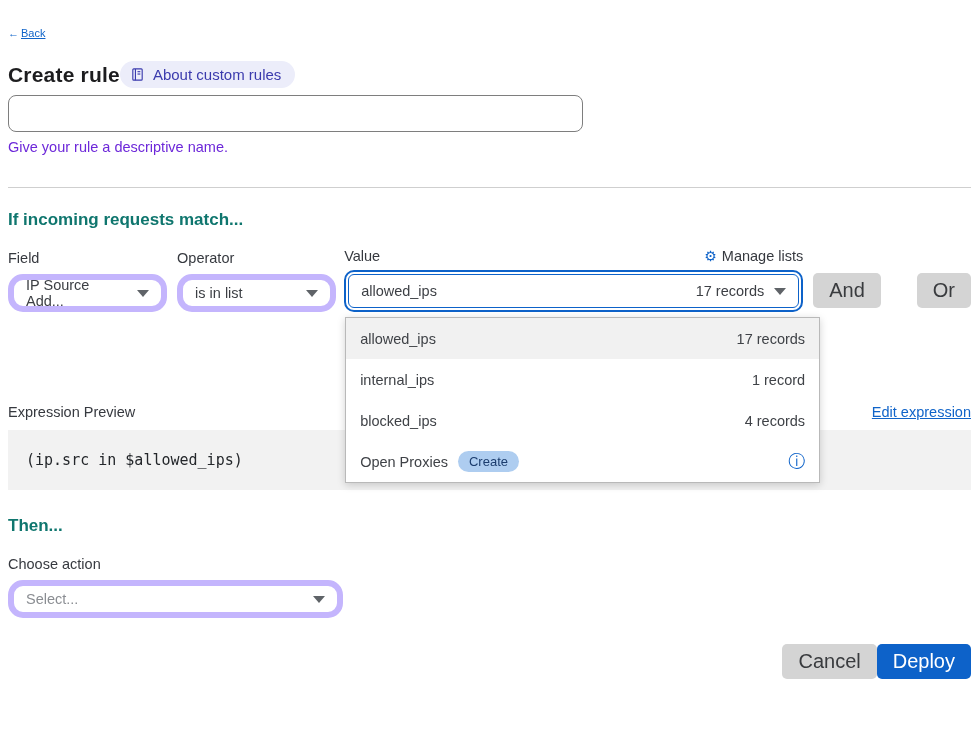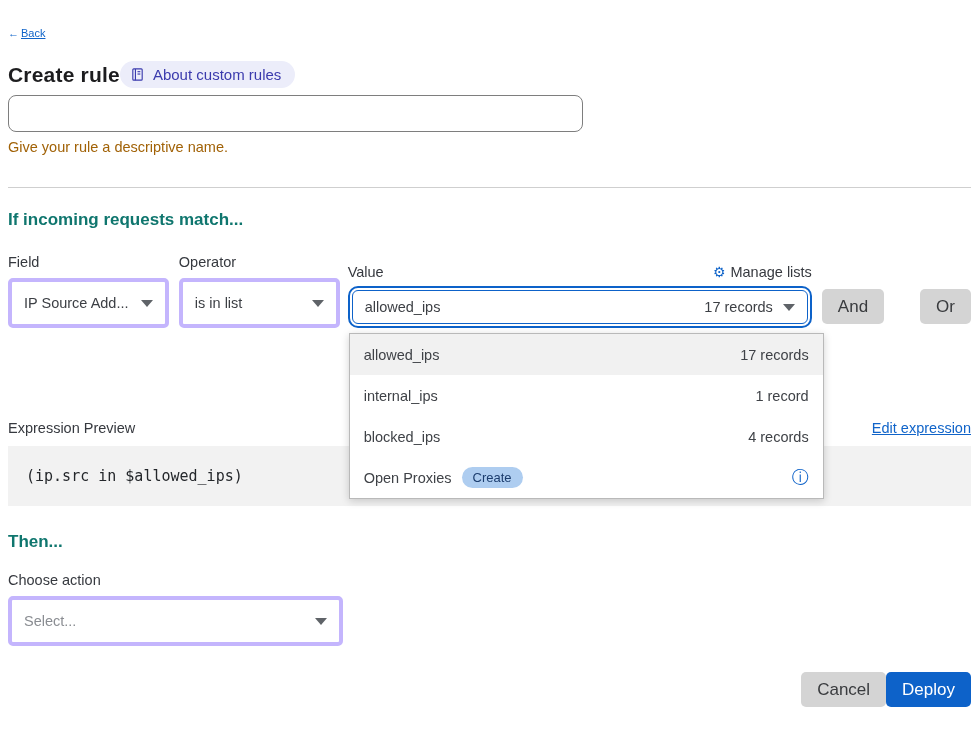--- a/index.html
+++ b/index.html
@@ -19,47 +19,47 @@
   .about-pill { display: inline-flex; align-items: center; gap: 8px; background: #ecedfa;
     color: #3a3aad; border-radius: 14px; padding: 5px 14px 5px 10px; font-size: 15px;
     cursor: pointer; text-decoration: none; }
   .about-pill svg { display: block; }
 
   
   .field-label { margin-top: 26px; color: #36393f; }
   .rule-name-input { display: block; margin-top: 7px; width: 575px; height: 37px;
     border: 1px solid #7e7e7e; border-radius: 8px; padding: 0 12px; font-size: 14.5px;
     font-family: "Liberation Sans", sans-serif; color: #36393f; outline: none; }
-  .helper { margin-top: 7px; color: #a16207; }
+  .helper { margin-top: 7px; color: #6d28d9; }
 
   hr.divider { margin-top: 32px; border: none; border-top: 1px solid #cfcfcf; }
 
   
   .section-heading { margin-top: 22px; font-size: 17px; font-weight: bold; color: #0f766e; }
-  .cond-row { margin-top: 24px; display: flex; align-items: flex-end; }
+  .cond-row { margin-top: 18px; display: flex; align-items: flex-end; }
   .col { display: flex; flex-direction: column; }
   .col-field { width: 167px; }
   .col-op { width: 167px; margin-left: 10px; }
   .col-value { width: 482px; margin-left: 8px; position: relative; }
   .col-label { margin-bottom: 8px; color: #36393f; }
   .col-label-row { display: flex; justify-content: space-between; align-items: center; margin-bottom: 6px; }
   .manage-lists { display: inline-flex; align-items: center; gap: 5px; font-size: 14.5px; }
   .gear-glyph { font-size: 14px; color: #1064c9; text-decoration: none; }
 
-  .select { height: 50px; border: 4px solid #c4b5fd; border-radius: 5px; background: #fff;
+  .select { height: 38px; border: 6px solid #c4b5fd; border-radius: 15px; background: #fff;
     display: flex; align-items: center; justify-content: space-between; padding: 0 12px;
     cursor: pointer; color: #3c3f44; }
   .caret { width: 0; height: 0; border-left: 6px solid transparent; border-right: 6px solid transparent;
     border-top: 7px solid #5f6368; margin-left: 10px; flex: none; }
 
   .value-ring { border: 2px solid #0d62c9; border-radius: 10px; padding: 2px; background: #fff; }
   .value-ring .select { height: 34px; border: 1px solid #0d62c9; border-radius: 6px; }
   .value-right { display: flex; align-items: center; }
 
-  .btn { border: none; border-radius: 5px; height: 35px; padding: 0 16px; font-size: 17px;
+  .btn { border: none; border-radius: 5px; height: 35px; padding: 0 16px; font-size: 20px;
     font-family: "Liberation Sans", sans-serif; cursor: pointer; }
   .btn-gray { background: #d4d4d4; color: #393b3e; }
   .btn-blue { background: #0d62c9; color: #fff; }
   .btn-and { margin-left: 10px; margin-bottom: 4px; }
   .btn-or { margin-left: 36px; margin-bottom: 4px; }
 
   
   .dropdown-panel { position: absolute; top: calc(100% + 5px); left: 1px; width: 475px;
     background: #fff; border: 1px solid #b9b9b9; box-shadow: 0 2px 8px rgba(0,0,0,.18); z-index: 20; }
   .dd-row { height: 41px; padding: 0 14px; display: flex; justify-content: space-between;

